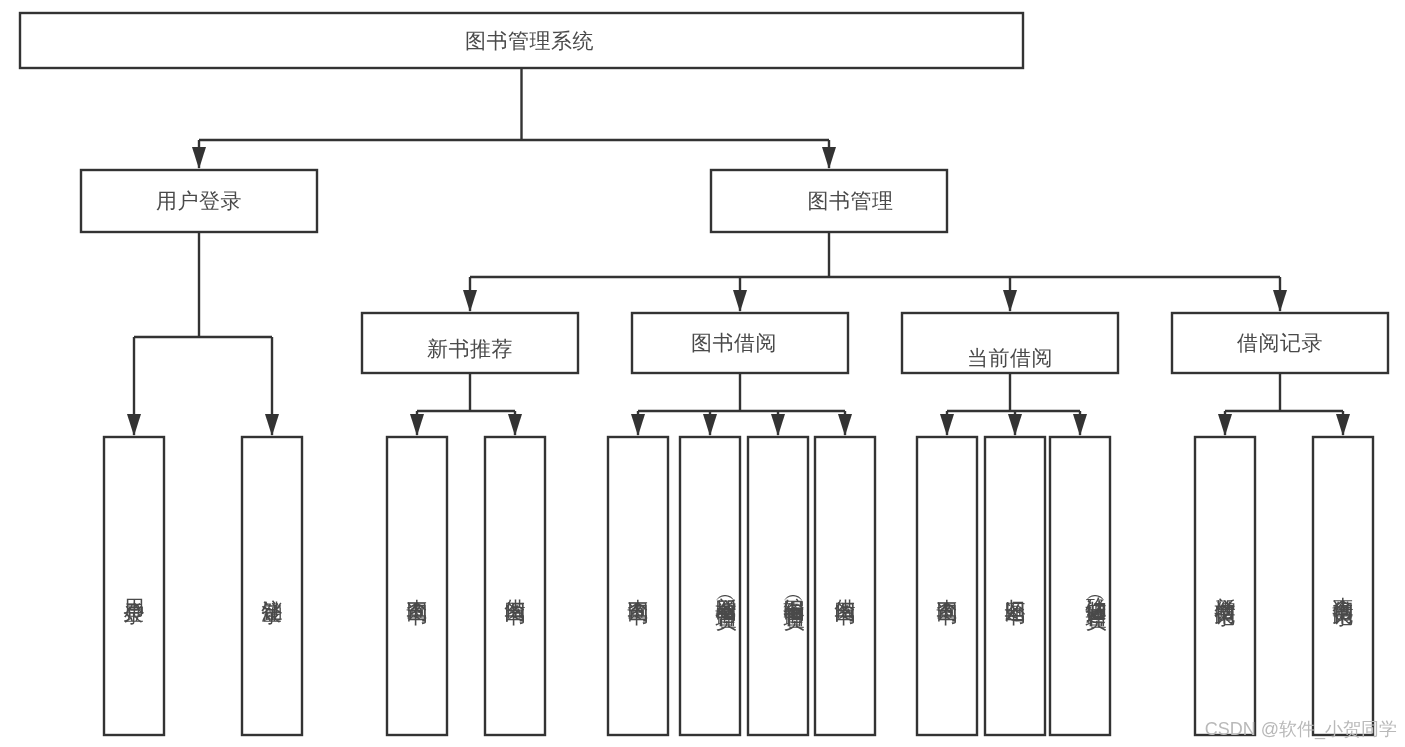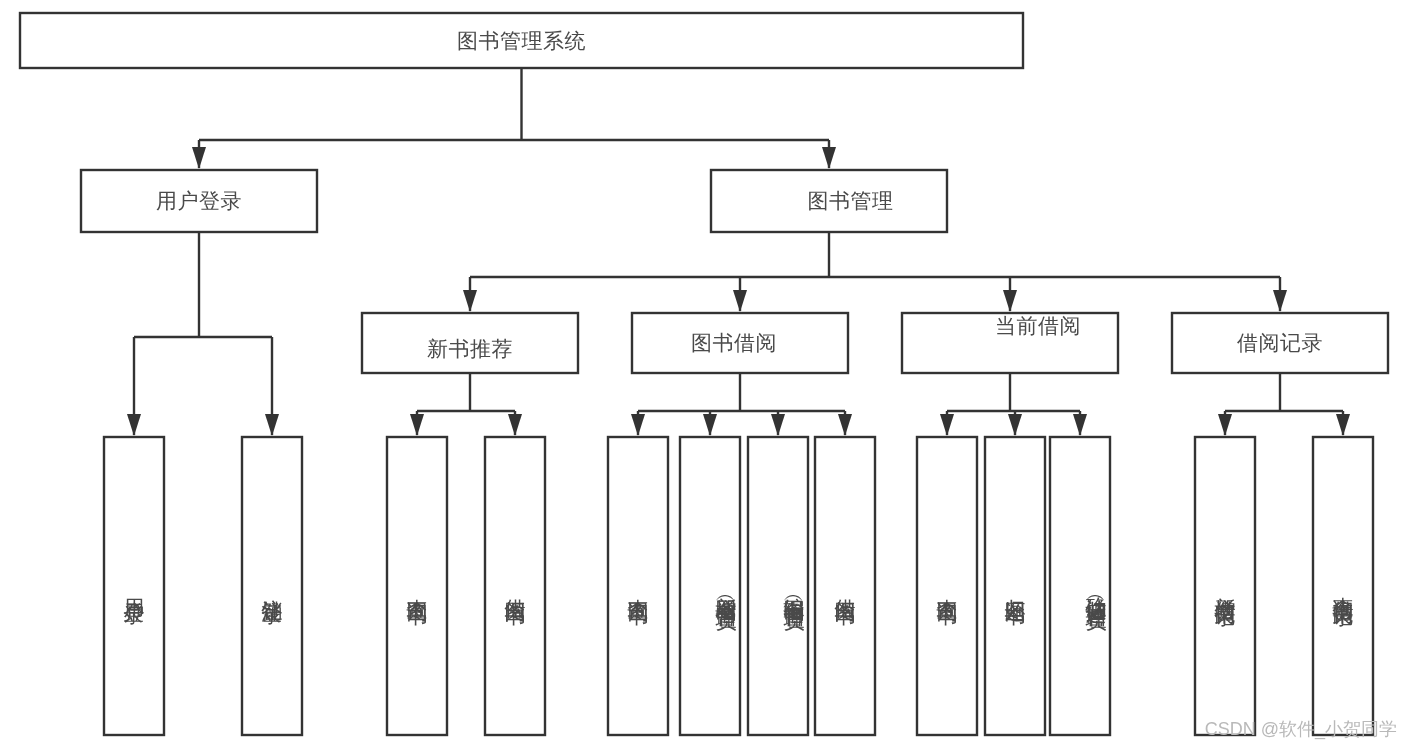--- a/index.html
+++ b/index.html
@@ -151,26 +151,26 @@
         <rect x="815" y="437" width="60" height="298" class="node-box"></rect>
         <rect x="917" y="437" width="60" height="298" class="node-box"></rect>
         <rect x="985" y="437" width="60" height="298" class="node-box"></rect>
         <rect x="1050" y="437" width="60" height="298" class="node-box"></rect>
         <rect x="1195" y="437" width="60" height="298" class="node-box"></rect>
         <rect x="1313" y="437" width="60" height="298" class="node-box"></rect>
       </g>
   </svg>
 
   <div id="labels">
-      <div class="node-label label-horizontal" style="left: 20px; top: 13px; width: 1003px; height: 55px; font-family: Liberation Serif, serif;">图书管理系统</div>
+      <div class="node-label label-horizontal" style="left: 28px; top: 13px; width: 1003px; height: 55px; font-family: Liberation Serif, serif;">图书管理系统</div>
       <div class="node-label label-horizontal" style="left: 81px; top: 170px; width: 236px; height: 62px;">用户登录</div>
       <div class="node-label label-horizontal" style="left: 711px; top: 170px; width: 279px; height: 62px;">图书管理</div>
       <div class="node-label label-horizontal" style="left: 362px; top: 313px; width: 216px; height: 72px;">新书推荐</div>
       <div class="node-label label-horizontal" style="left: 632px; top: 313px; width: 204px; height: 60px;">图书借阅</div>
-      <div class="node-label label-horizontal" style="left: 902px; top: 296px; width: 216px; height: 60px; margin-left: 28px;">当前借阅</div>
+      <div class="node-label label-horizontal" style="left: 902px; top: 328px; width: 216px; height: 60px;">当前借阅</div>
       <div class="node-label label-horizontal" style="left: 1172px; top: 313px; width: 216px; height: 60px;">借阅记录</div>
       <div class="node-label label-vertical align-center" style="left: 104px; top: 437px; width: 60px; height: 298px;">用户登录</div>
       <div class="node-label label-vertical align-center" style="left: 242px; top: 437px; width: 60px; height: 298px;">注销登录</div>
       <div class="node-label label-vertical align-center" style="left: 387px; top: 437px; width: 60px; height: 298px;">查询图书</div>
       <div class="node-label label-vertical align-center" style="left: 485px; top: 437px; width: 60px; height: 298px;">借阅图书</div>
       <div class="node-label label-vertical align-center" style="left: 608px; top: 437px; width: 60px; height: 298px;">查询图书</div>
       <div class="node-label label-vertical" style="left: 680px; top: 437px; width: 60px; height: 298px; padding-top: 6px; box-sizing: border-box;">新增图书（管理员）</div>
       <div class="node-label label-vertical" style="left: 748px; top: 437px; width: 60px; height: 298px; padding-top: 6px; box-sizing: border-box;">编辑图书（管理员）</div>
       <div class="node-label label-vertical align-center" style="left: 815px; top: 437px; width: 60px; height: 298px;">借阅图书</div>
       <div class="node-label label-vertical align-center" style="left: 917px; top: 437px; width: 60px; height: 298px;">查询图书</div>

